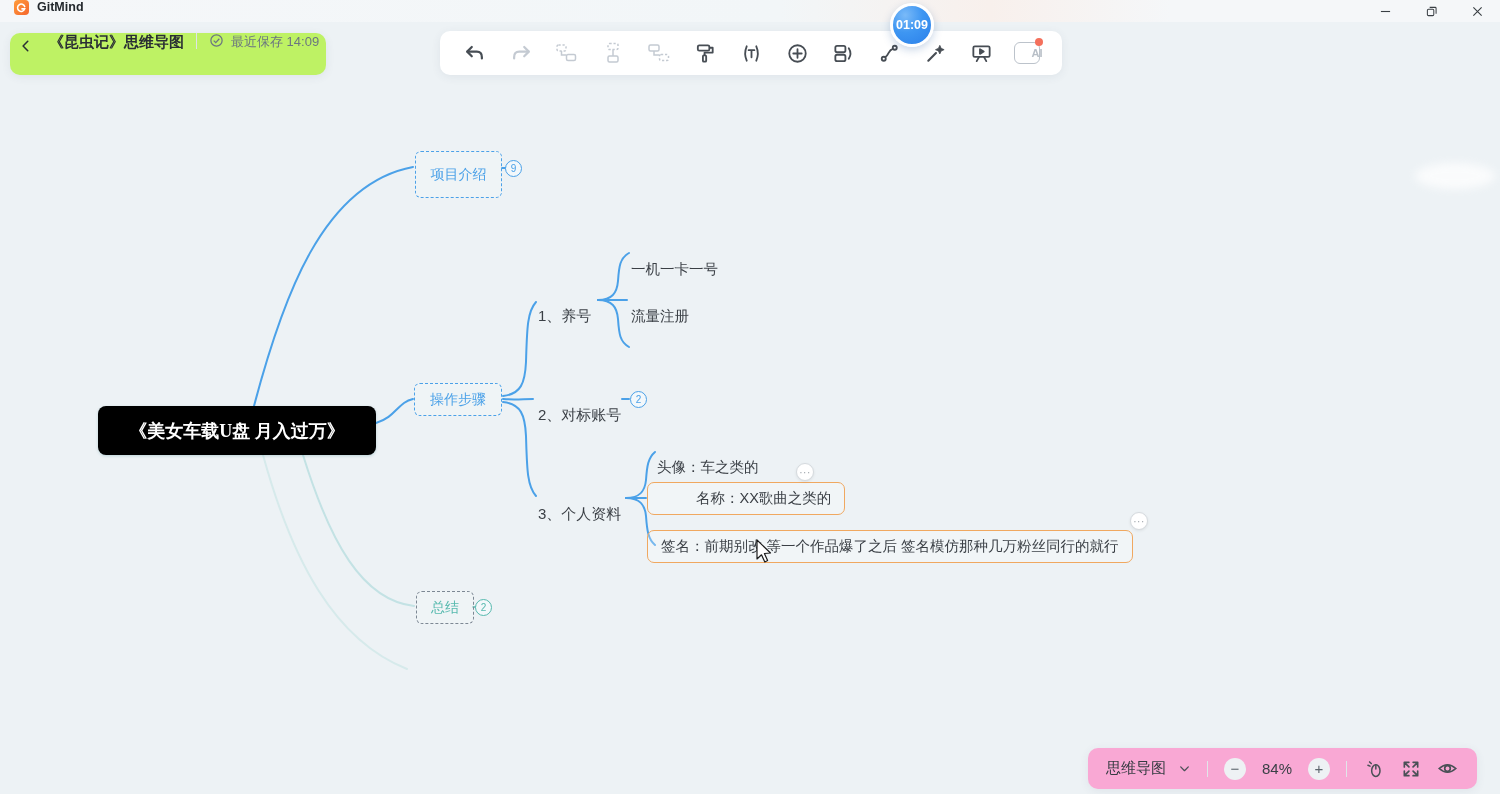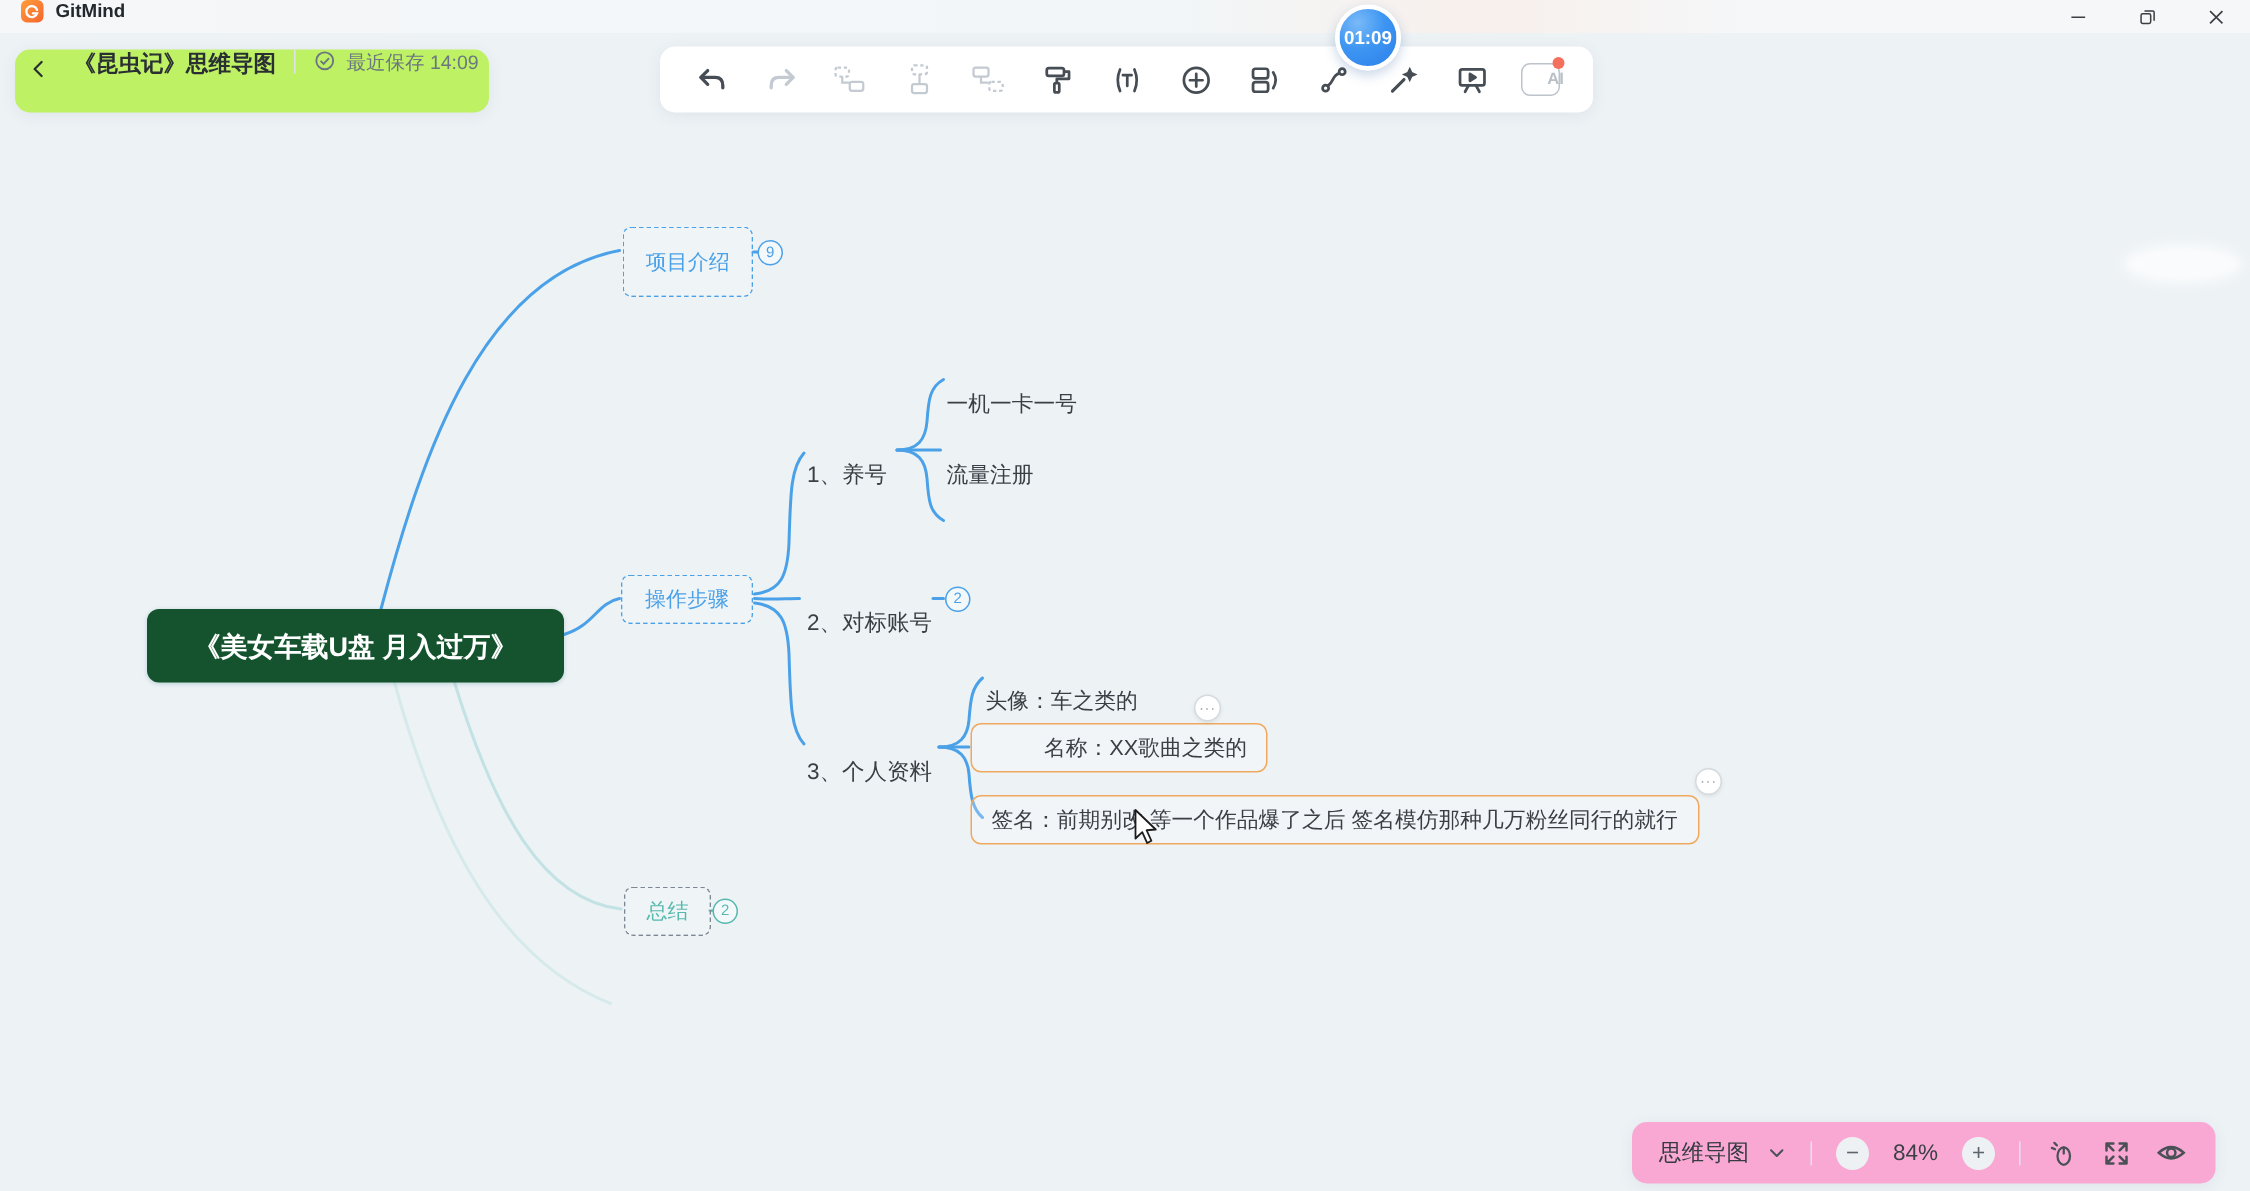--- a/index.html
+++ b/index.html
@@ -45,23 +45,23 @@
     box-shadow:0 2px 10px rgba(60,80,100,.08); display:flex; align-items:center; padding:0 18px; gap:12px; z-index:30; }
   .mode-label { font-size:15px; color:#353b41; }
   .bb-divider { width:1px; height:16px; background:#e1e5e9; margin:0 4px; }
   .zoom-btn { width:22px; height:22px; border-radius:50%; background:#eef1f4; color:#5c646c; font-size:15px;
     display:flex; align-items:center; justify-content:center; cursor:pointer; }
   .zoom-level { font-size:15px; color:#3a4046; min-width:38px; text-align:center; }
   .bb-icon { width:24px; height:24px; display:flex; align-items:center; justify-content:center; cursor:pointer; }
 
   
   .mm-svg { position:absolute; left:0; top:0; z-index:1; }
-  .root-node { position:absolute; left:98px; top:406px; width:278px; height:49px; background:#14532d;
+  .root-node { position:absolute; left:98px; top:406px; width:278px; height:49px; background:#000000;
     border-radius:8px; display:flex; align-items:center; justify-content:center; color:#fff; font-size:18px;
-    font-weight:700; z-index:5; box-shadow:0 1px 3px rgba(40,120,130,.25); }
+    font-weight:700; z-index:5; box-shadow:0 1px 3px rgba(40,120,130,.25);font-family:Liberation Serif, serif; }
   .dash-node { position:absolute; border:1.6px dashed #4ba1e8; border-radius:6px; display:flex;
     align-items:center; justify-content:center; color:#4ba1e8; font-size:14px; z-index:5; background:rgba(255,255,255,.15); }
   .dash-node.gray { border-color:#7d8894; color:#56b9ae; }
   .plain-text { position:absolute; color:#3a3f45; font-size:15px; white-space:nowrap; z-index:5;margin-top:15px; }
   .orange-box { position:absolute; border:1.6px solid #f0a860; border-radius:7px; height:33px; display:flex;
     align-items:center; padding:0 13px; color:#3a3f45; font-size:14.5px; white-space:nowrap; z-index:5;
     background:rgba(255,255,255,.25); }
   .count-badge { position:absolute; width:17px; height:17px; border-radius:50%; border:1.3px solid #4ba1e8;
     color:#4ba1e8; background:#f3f8fb; font-size:10px; display:flex; align-items:center; justify-content:center; z-index:6; }
   .count-badge.teal { border-color:#56b9ae; color:#56b9ae; }

